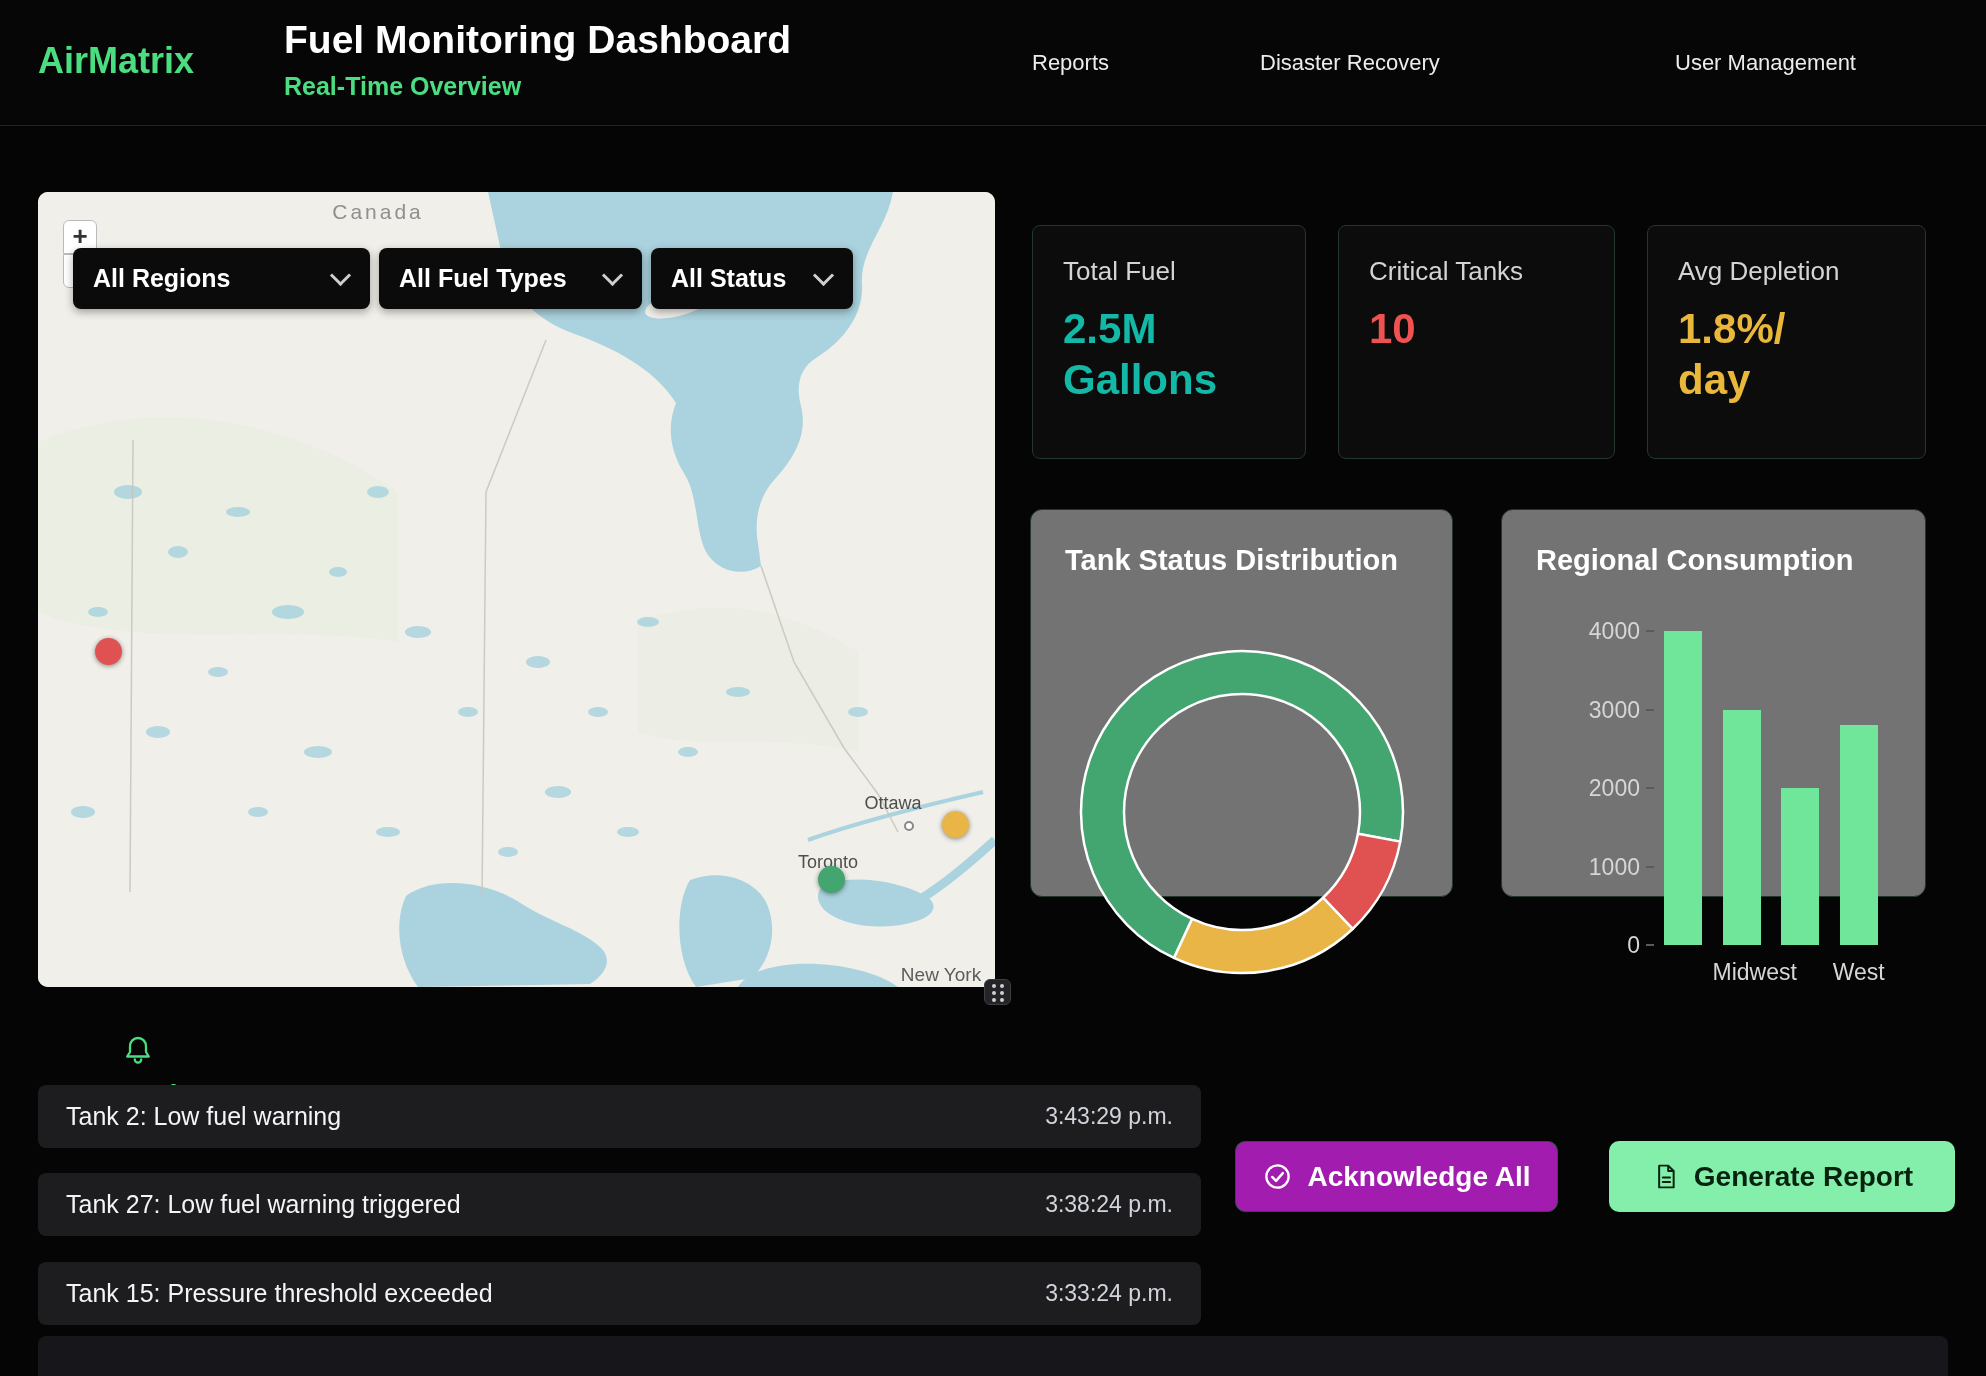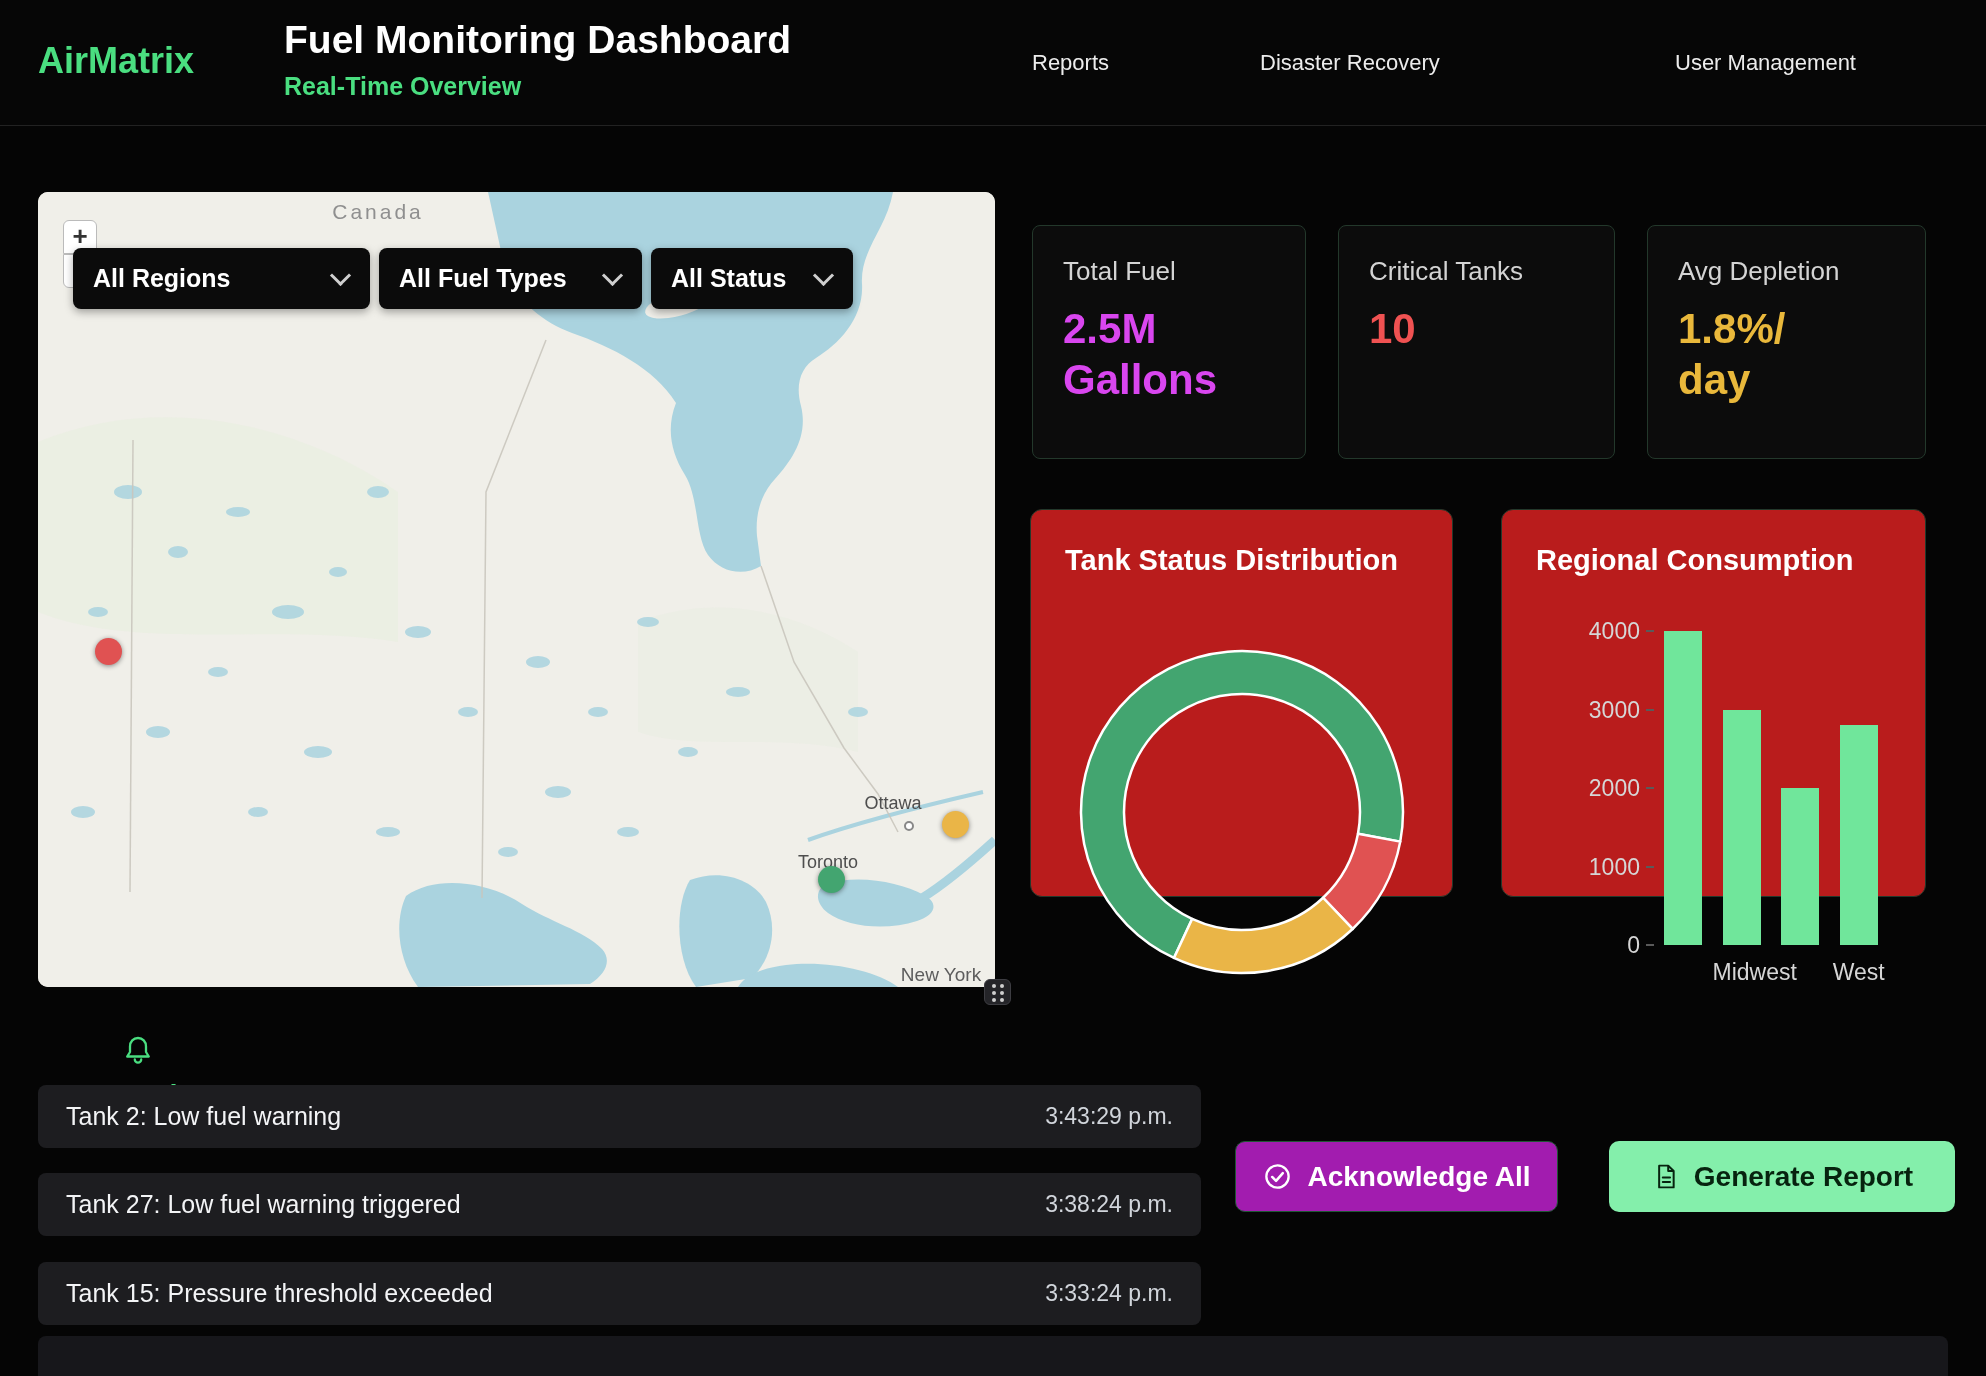--- a/index.html
+++ b/index.html
@@ -48,21 +48,21 @@
 
   
   .stat-card{position:absolute;top:225px;height:234px;background:#0c0c0c;border:1px solid #23382b;
              border-radius:8px;padding:30px 30px;box-sizing:border-box;}
   .stat-1{left:1032px;width:274px;} .stat-2{left:1338px;width:277px;} .stat-3{left:1647px;width:279px;}
   .stat-label{font-size:26px;color:#d4d4d4;}
   .stat-value{margin-top:16px;font-size:42px;font-weight:bold;line-height:1.22;}
   .stat-line{display:block;}
 
   
-  .chart-card{position:absolute;top:509px;height:388px;background:#b91c1c;border:1px solid #23382b;
+  .chart-card{position:absolute;top:509px;height:388px;background:#737373;border:1px solid #23382b;
               border-radius:12px;box-sizing:border-box;}
   .chart-donut{left:1030px;width:423px;} .chart-bars{left:1501px;width:425px;}
   .chart-title{position:absolute;left:34px;top:34px;font-size:29px;font-weight:bold;color:#fff;}
   #donut-svg{position:absolute;left:0;top:132px;}
   .bar-plot{position:absolute;left:0;top:0;width:100%;height:100%;}
   .ytick{position:absolute;left:0;width:138px;text-align:right;font-size:23px;color:#d6d6d6;line-height:26px;}
   .ytickmark{position:absolute;left:144px;width:8px;height:2px;background:#5a5a5a;}
   .bar{position:absolute;}
   .xtick{position:absolute;top:449px;text-align:center;font-size:23px;color:#d6d6d6;}
 
@@ -181,21 +181,21 @@
       </div>
     </div>
   </div>
 
   <div class="grip">
       <div class="grip-dots"></div>
     </div>
 
   <div class="stat-card stat-1">
     <div class="stat-label">Total Fuel</div>
-    <div class="stat-value" style="color: #d946ef;">
+    <div class="stat-value" style="color: #14b8a6;">
       <span class="stat-line">2.5M</span>
       <span class="stat-line">Gallons</span>
     </div>
   </div>
   <div class="stat-card stat-2">
     <div class="stat-label">Critical Tanks</div>
     <div class="stat-value" style="color: rgb(240, 82, 82);">
       <span class="stat-line">10</span>
     </div>
   </div>

